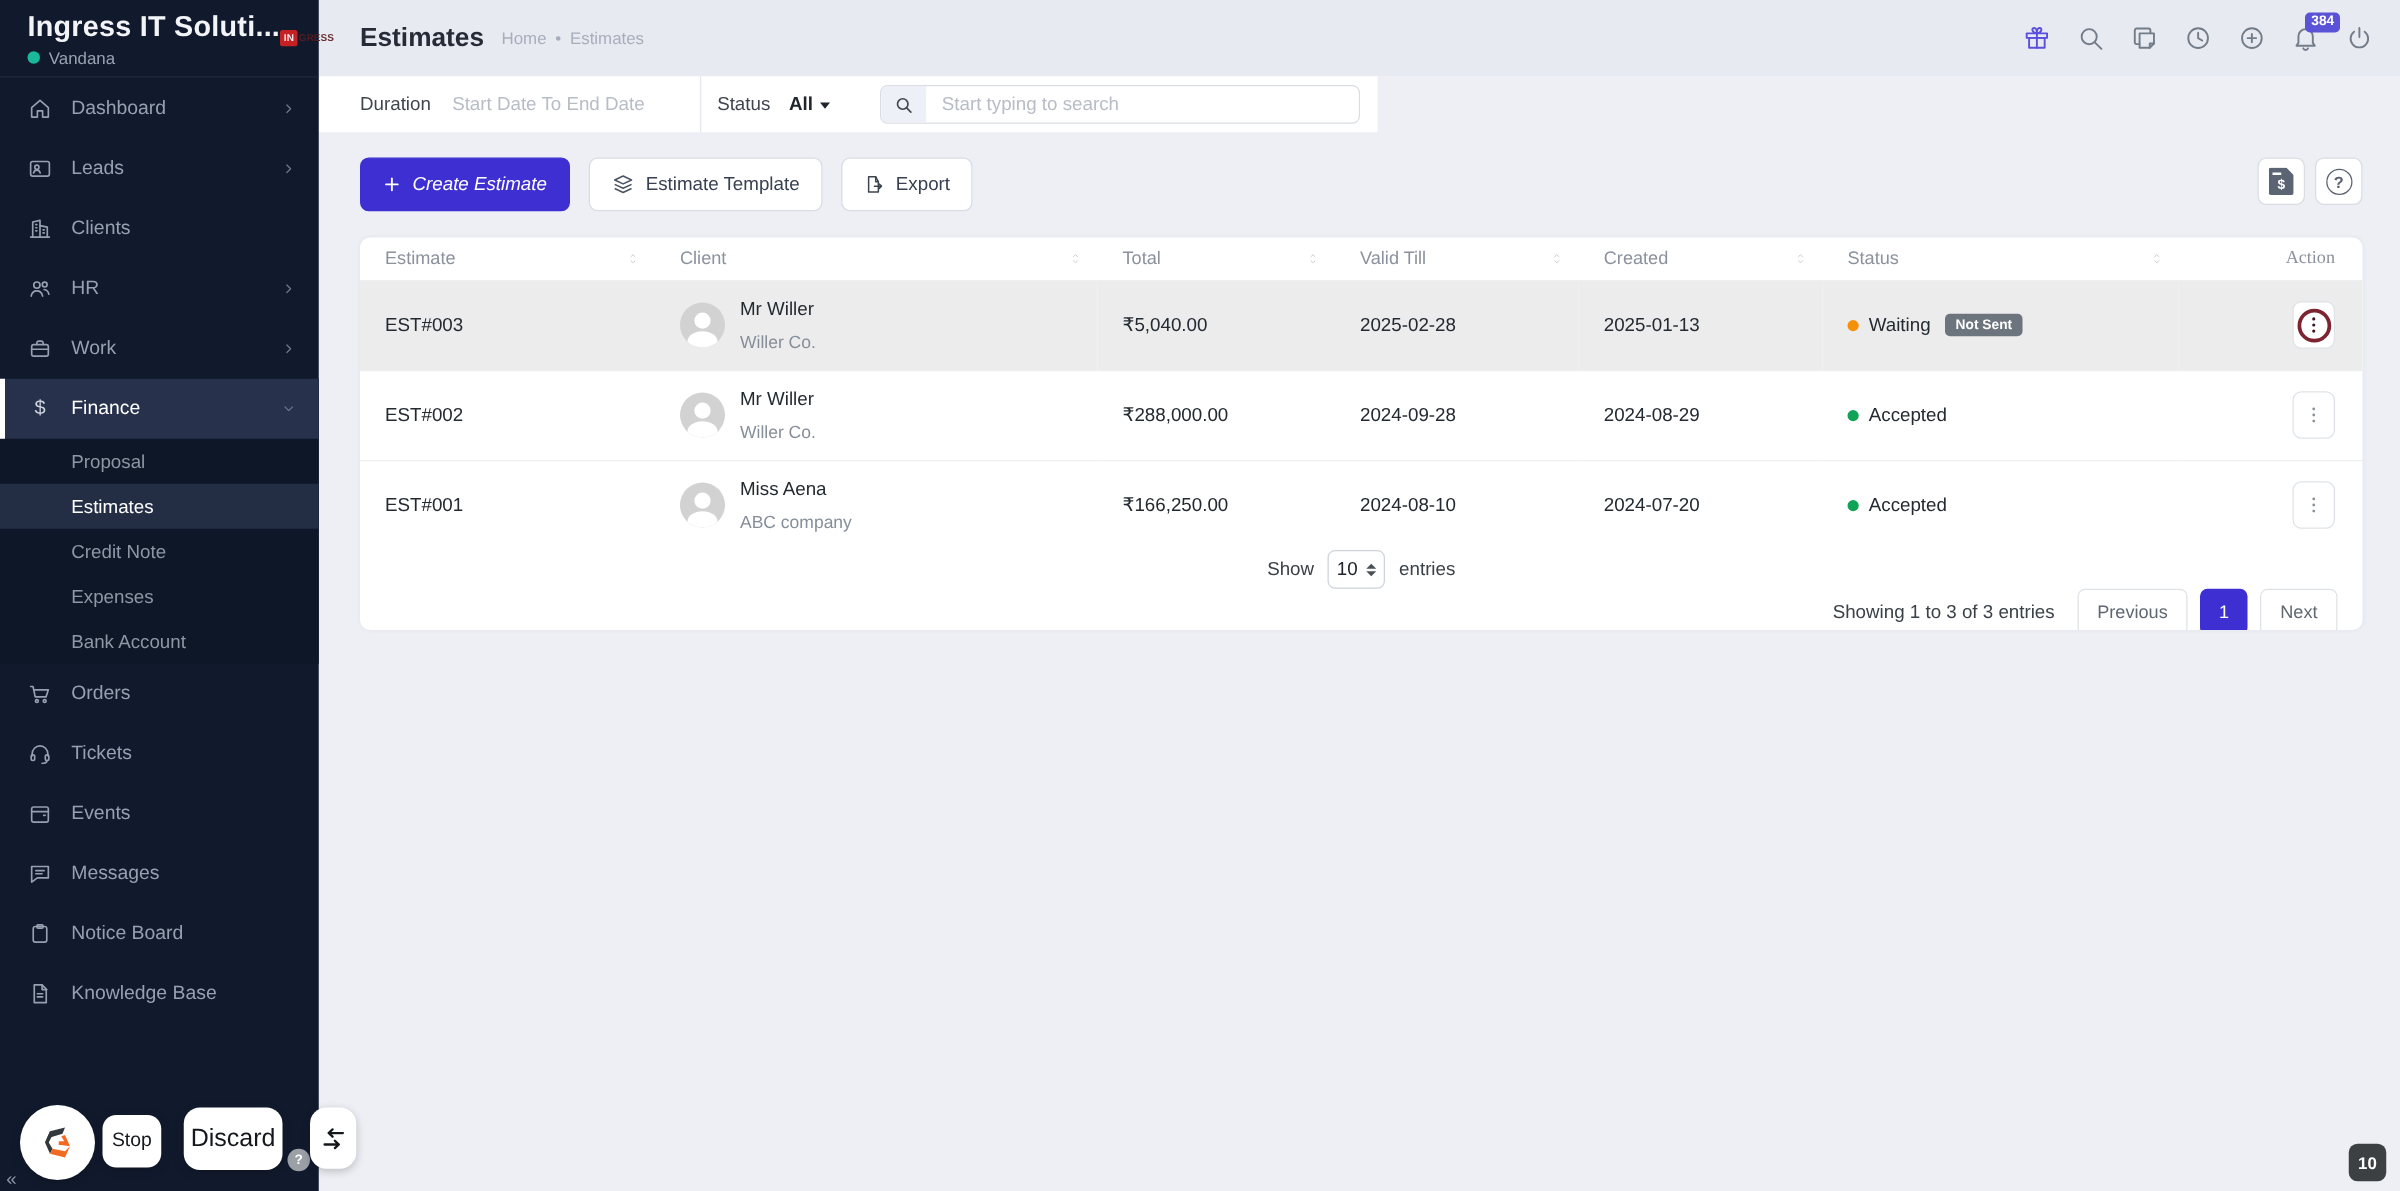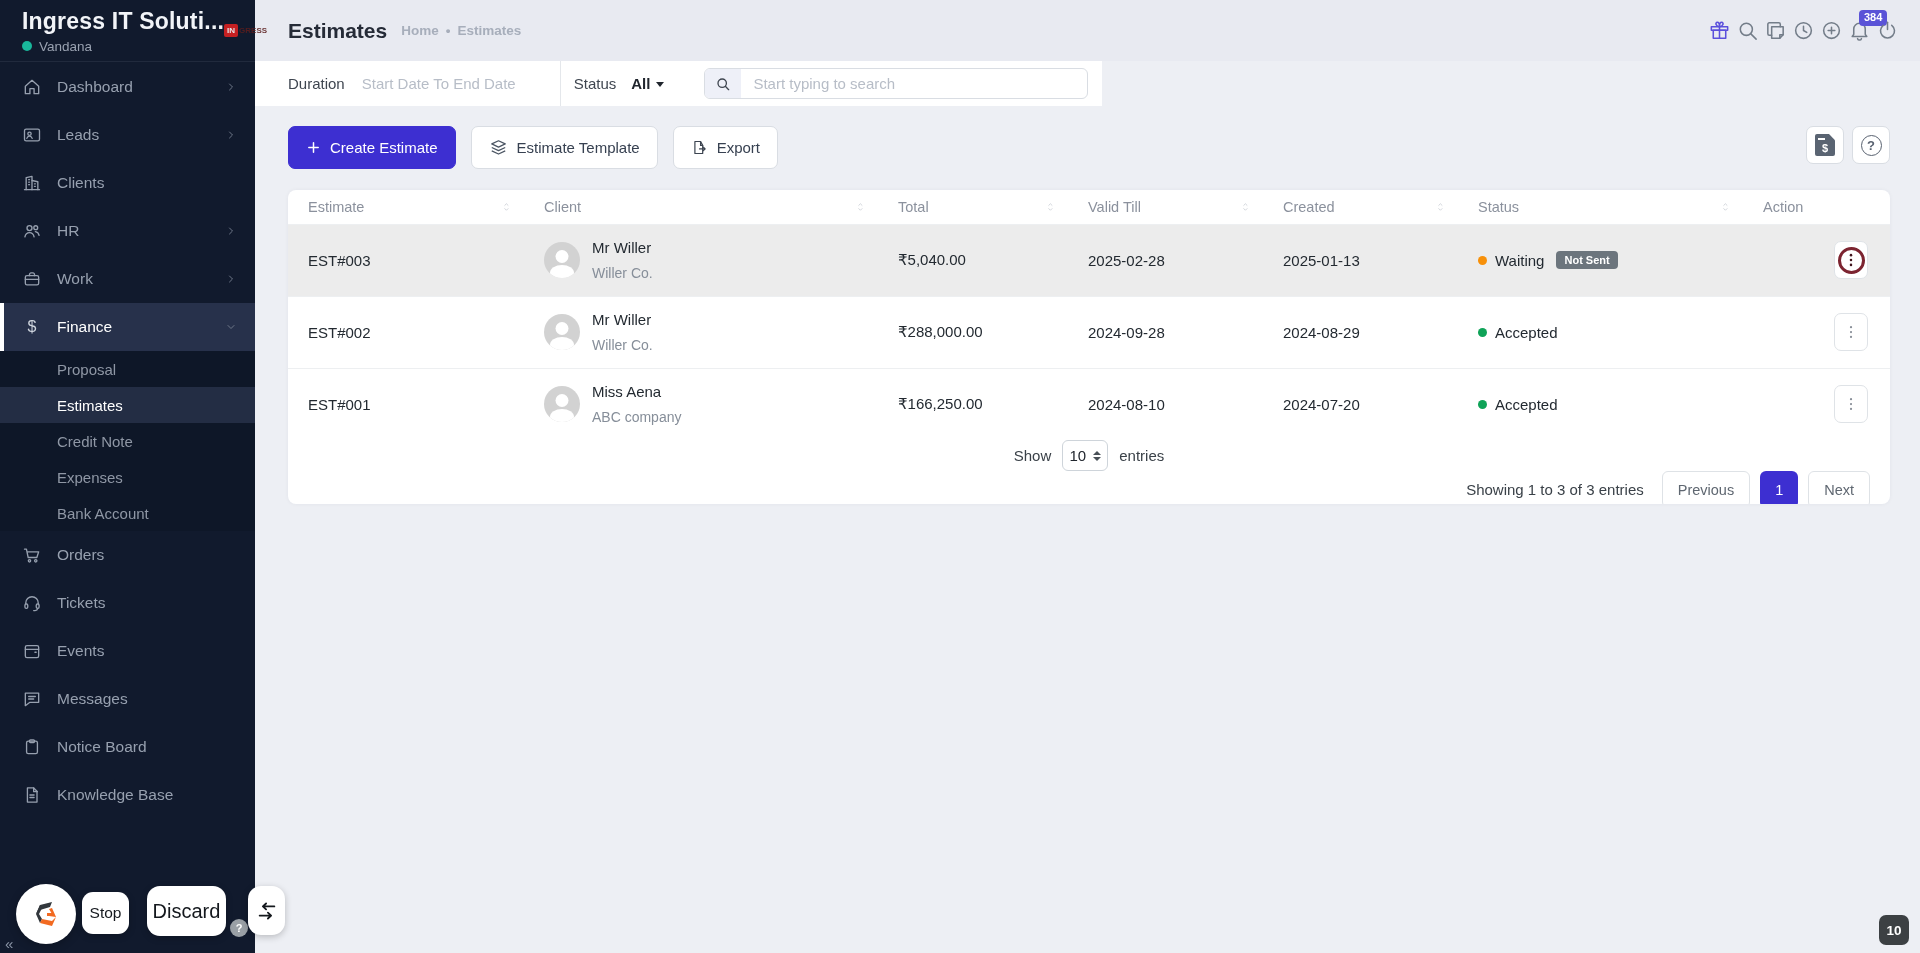--- a/index.html
+++ b/index.html
@@ -26,22 +26,22 @@
   .fin-head{background:#27314b;border-left:4px solid #ffffff;padding-left:18px;color:#fff;}
   .fin-head .lbl{color:#fff;}
   .dollar-ic{font-size:16px;color:#cfd5de;width:20px;margin-right:15px;text-align:center;}
   .smi{display:flex;align-items:center;height:36px;padding-left:57px;color:#8f97a5;font-size:15px;cursor:pointer;}
   .smi.active{background:#232d44;color:#ffffff;}
 
   
   .main{position:absolute;left:255px;top:0;right:0;bottom:0;}
   .titlebar{height:61px;background:#e8eaf1;display:flex;align-items:center;padding:0 20px 0 33px;}
   .page-title{font-size:21px;font-weight:700;color:#252b37;}
-  .crumb{margin-left:14px;color:#a7aebb;font-size:13.5px;display:flex;gap:7px;align-items:center;font-weight:bold;}
-  .top-icons{margin-left:auto;display:flex;align-items:center;gap:4px;}
+  .crumb{margin-left:14px;color:#a7aebb;font-size:13.5px;display:flex;gap:7px;align-items:center;}
+  .top-icons{margin-left:auto;display:flex;align-items:center;gap:19px;}
   .tico{width:24px;height:24px;position:relative;cursor:pointer;}
   .tico svg{width:23px;height:23px;stroke:#737d89;fill:none;stroke-width:1.6;stroke-linecap:round;stroke-linejoin:round;}
   .tico.gift svg{stroke:#5b50dc;}
   .notif-badge{position:absolute;top:-9px;left:11px;background:#5a53d7;color:#fff;font-size:11px;font-weight:700;padding:1.5px 5px;border-radius:4px;line-height:1.2;}
 
   .filter-row{height:45px;background:#edeff4;position:relative;}
   .filterbar{position:absolute;left:0;top:0;width:847px;height:45px;background:#ffffff;display:flex;align-items:center;}
   .flabel{font-size:15px;color:#3f4650;}
   .f-duration{margin-left:33px;}
   .f-dateinput{border:none;outline:none;font-size:15px;color:#343b44;margin-left:17px;width:190px;font-family:inherit;}
@@ -52,39 +52,39 @@
   .caret{width:0;height:0;border-left:4.5px solid transparent;border-right:4.5px solid transparent;border-top:5px solid #20252d;margin-top:2px;}
   .searchbox{margin-left:40px;width:384px;height:31px;border:1px solid #d9dde3;border-radius:6px;display:flex;align-items:center;overflow:hidden;background:#fff;}
   .searchbox .sic{width:36px;height:31px;background:#eef0f8;display:flex;align-items:center;justify-content:center;flex:none;}
   .searchbox .sic svg{width:16px;height:16px;stroke:#3f4650;fill:none;stroke-width:2;stroke-linecap:round;}
   .searchbox input{border:none;outline:none;flex:1;font-size:15px;color:#343b44;padding:0 12px;font-family:inherit;}
   .searchbox input::placeholder{color:#b7bdc7;}
 
   .content{position:absolute;top:106px;left:0;right:0;bottom:0;background:#edeff4;}
   .toolbar{display:flex;align-items:flex-start;margin:20px 30px 0 33px;}
   .btn{display:inline-flex;align-items:center;gap:9px;height:43px;border-radius:7px;font-size:15px;cursor:pointer;border:1px solid #d9dde3;background:#fff;color:#374151;padding:0 17px;font-family:inherit;}
-  .btn-primary{background:#3d2fd1;border-color:#3d2fd1;color:#fff;margin-right:15px;}
+  .btn-primary{background:#3d2fd1;border-color:#3d2fd1;color:#fff;margin-right:15px;font-style:italic;}
   .btn-primary svg{width:15px;height:15px;stroke:#fff;stroke-width:2.4;stroke-linecap:round;}
   .btn-template{margin-right:15px;}
   .btn-template svg{width:19px;height:19px;stroke:#4b5563;fill:none;stroke-width:1.6;stroke-linejoin:round;}
   .btn-export svg{width:17px;height:17px;stroke:#3c4450;fill:none;stroke-width:1.7;stroke-linecap:round;stroke-linejoin:round;}
   .tool-right{margin-left:auto;display:flex;gap:8px;}
   .sqbtn{width:38px;height:38px;border:1px solid #d9dde3;background:#fff;border-radius:7px;display:flex;align-items:center;justify-content:center;cursor:pointer;}
   .inv-ic{width:20px;height:22px;background:#5a6472;border-radius:2px;position:relative;clip-path:polygon(0 0,70% 0,100% 28%,100% 100%,0 100%);}
   .inv-ic .d{position:absolute;left:0;right:0;bottom:2px;color:#fff;font-size:11px;font-weight:700;text-align:center;}
   .inv-ic .l1{position:absolute;left:3px;top:4px;width:7px;height:1.6px;background:#fff;}
   .help-circle{width:21px;height:21px;border:1.7px solid #596270;border-radius:50%;color:#596270;font-size:13px;font-weight:700;display:flex;align-items:center;justify-content:center;}
 
   
   .card{margin:21px 30px 0 33px;width:1602px;background:#fff;border-radius:8px;box-shadow:0 0 4px rgba(20,30,60,.05);overflow:hidden;}
   table{width:100%;border-collapse:collapse;table-layout:fixed;}
   thead th{height:34px;font-weight:400;font-size:14.5px;color:#8b919d;text-align:left;padding:0 10px 0 20px;}
   .th-in{display:flex;align-items:center;justify-content:space-between;}
   .sort svg{width:13px;height:14px;stroke:#c3c8d0;fill:none;stroke-width:1.4;stroke-linecap:round;stroke-linejoin:round;}
-  th.act{text-align:left;padding-right:22px;}
+  th.act{text-align:right;padding-right:22px;font-family:Liberation Serif, serif;}
   tbody tr{height:72px;border-top:1px solid #edeff1;}
   tbody tr.hovered{background:#ececec;}
   td{font-size:15px;color:#232a31;padding:0 10px 0 20px;vertical-align:middle;}
   .client-cell{display:flex;align-items:center;gap:12px;}
   .avatar{width:36px;height:36px;border-radius:50%;background:#d2d2d2;overflow:hidden;flex:none;position:relative;}
   .avatar .head{position:absolute;left:50%;top:8px;transform:translateX(-50%);width:13px;height:13px;border-radius:50%;background:#fff;}
   .avatar .body{position:absolute;left:50%;top:23px;transform:translateX(-50%);width:24px;height:16px;border-radius:50% 50% 0 0;background:#fff;}
   .cname{color:#232a31;font-size:15px;}
   .ccompany{color:#868e99;font-size:14px;margin-top:9px;}
   .status-cell{display:flex;align-items:center;gap:8px;}

